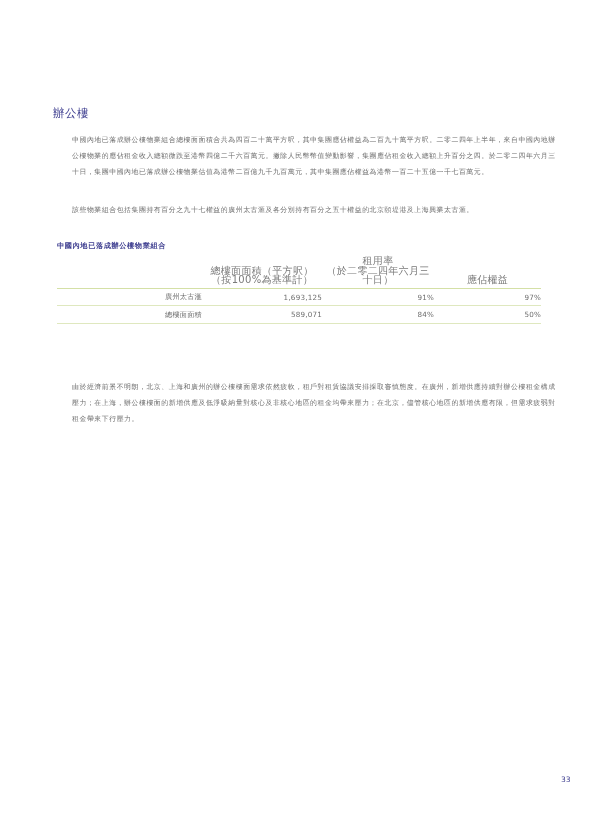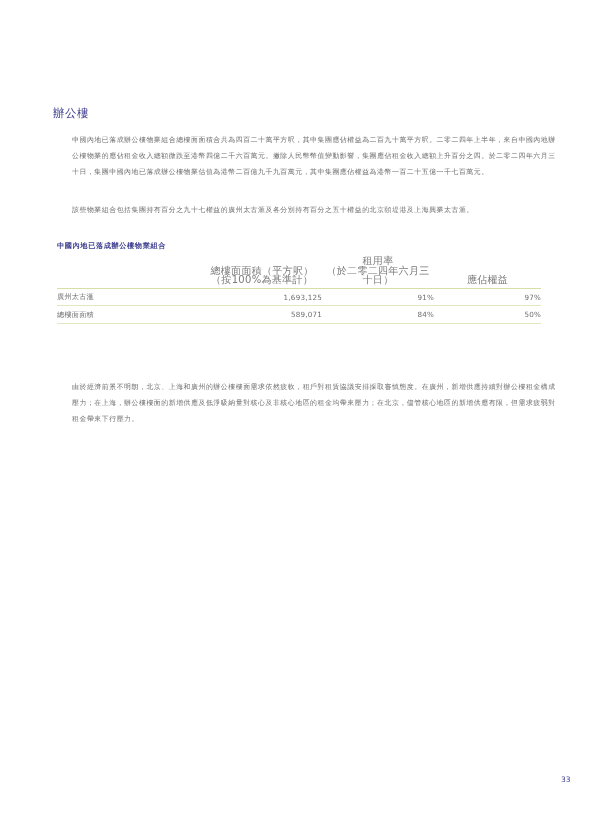--- a/index.html
+++ b/index.html
@@ -31,21 +31,21 @@
     border-collapse: collapse; font-size: 7.2px; color: #6e6e6e;
   }
   .tbl th {
     font-weight: normal; font-size: 10px; color: #7a7a7a; line-height: 9.6px;
     vertical-align: bottom; padding: 0 0 3px 0; letter-spacing: 0.3px;
     border-bottom: 1.5px solid #d4e0a6;
     text-align: center;
   }
   .tbl td {
     height: 16.5px; padding: 0; border-bottom: 1px solid #dfe8bf;
-    vertical-align: middle; letter-spacing: 0.2px;
+    vertical-align: middle; letter-spacing: 0.2px; text-align: right;
   }
   .tbl tr.total td {
     border-bottom: 1.8px solid #c7d68f; color: #3d3d8f; font-weight: bold;
   }
   .c-name { width: 145px; text-align: left; }
   .c-area { width: 120px; text-align: right; }
   .c-occ { width: 112px; text-align: right; }
   .c-int { width: 107px; text-align: right; }
   .page-number {
     position: absolute; left: 561px; top: 775px;

